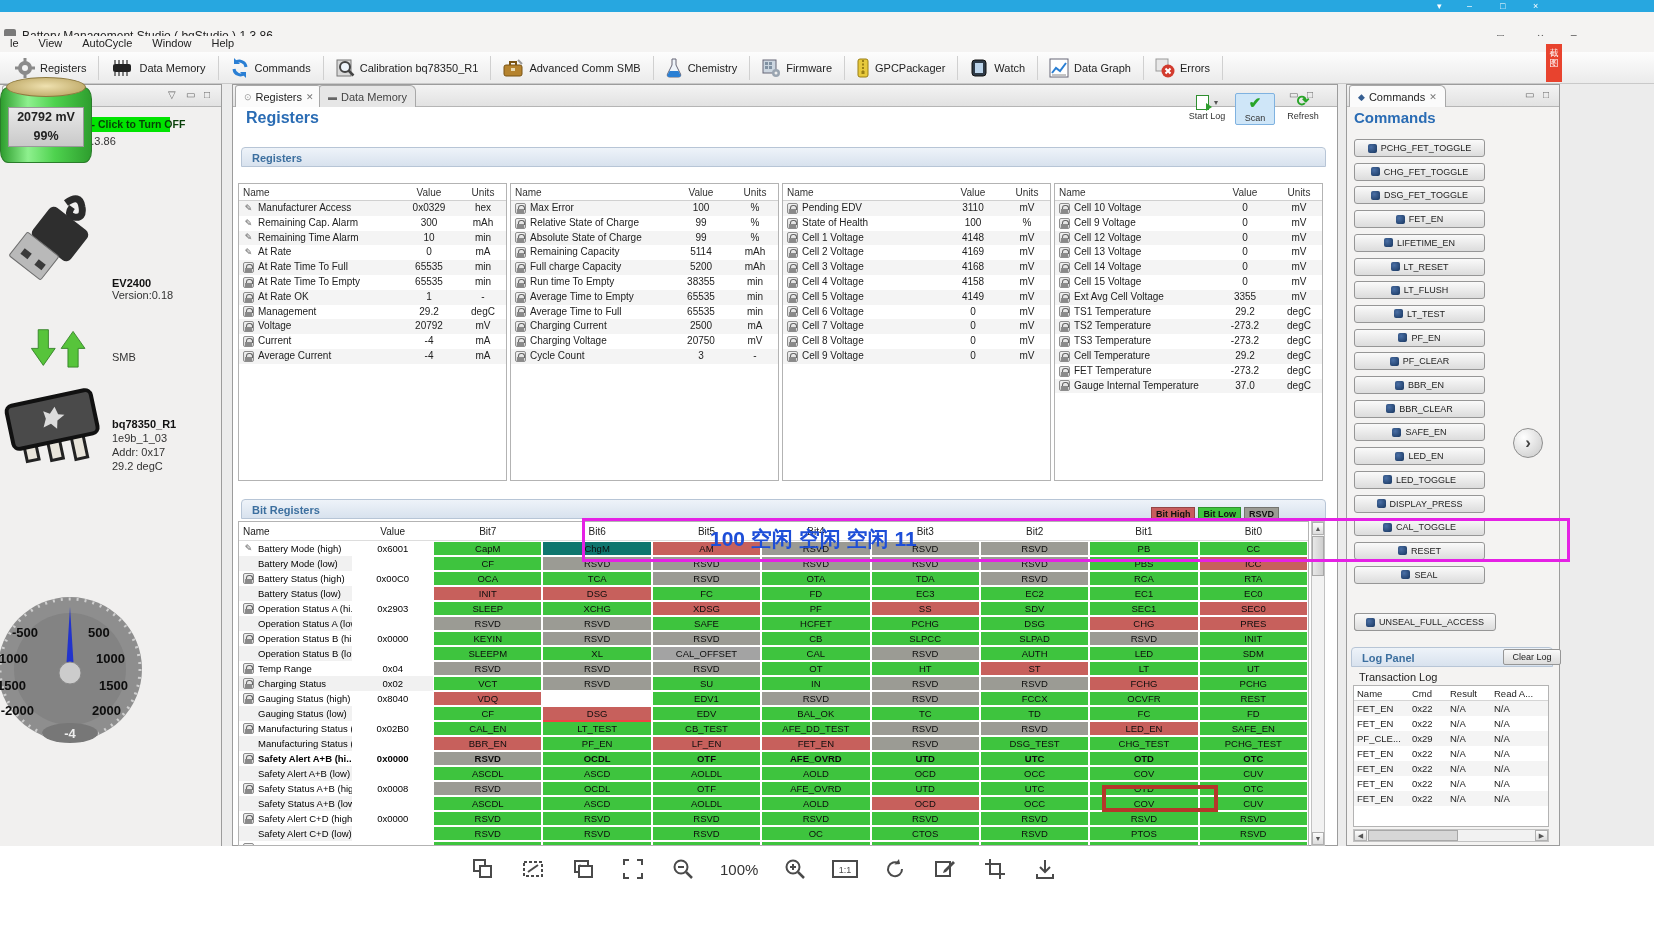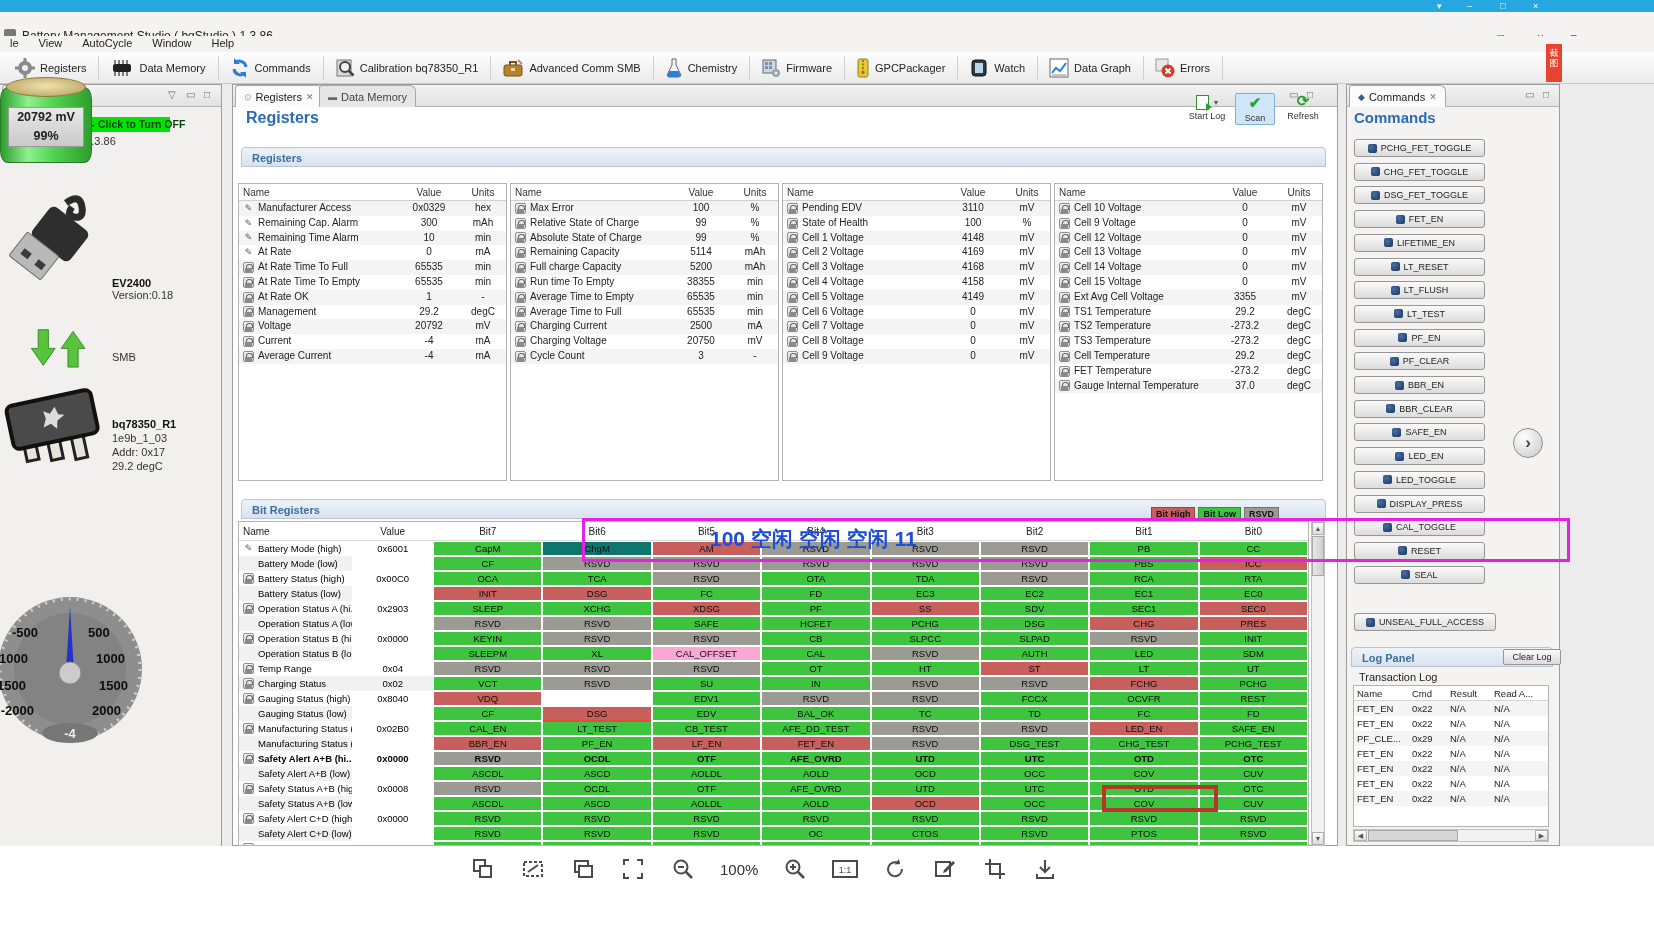--- a/index.html
+++ b/index.html
@@ -918,21 +918,21 @@
           <div class="bt-cell" style="background: rgb(62, 196, 62);">INIT</div>
         </div>
         <div class="bt-row">
           <div class="bt-name rowbg">
             <span style="width: 11px; flex: 0 0 auto;"></span>
             <span>Operation Status B (lo...</span>
           </div>
           <div class="bt-val rowbg"></div>
           <div class="bt-cell" style="background: rgb(62, 196, 62);">SLEEPM</div>
           <div class="bt-cell" style="background: rgb(62, 196, 62);">XL</div>
-          <div class="bt-cell" style="background: #f9a8d4;">CAL_OFFSET</div>
+          <div class="bt-cell" style="background: #a3a3a3;">CAL_OFFSET</div>
           <div class="bt-cell" style="background: rgb(62, 196, 62);">CAL</div>
           <div class="bt-cell" style="background: rgb(155, 155, 148);">RSVD</div>
           <div class="bt-cell" style="background: rgb(62, 196, 62);">AUTH</div>
           <div class="bt-cell" style="background: rgb(62, 196, 62);">LED</div>
           <div class="bt-cell" style="background: rgb(62, 196, 62);">SDM</div>
         </div>
         <div class="bt-row">
           <div class="bt-name rowbg">
             <span class="lockicon"></span>
             <span>Temp Range</span>

